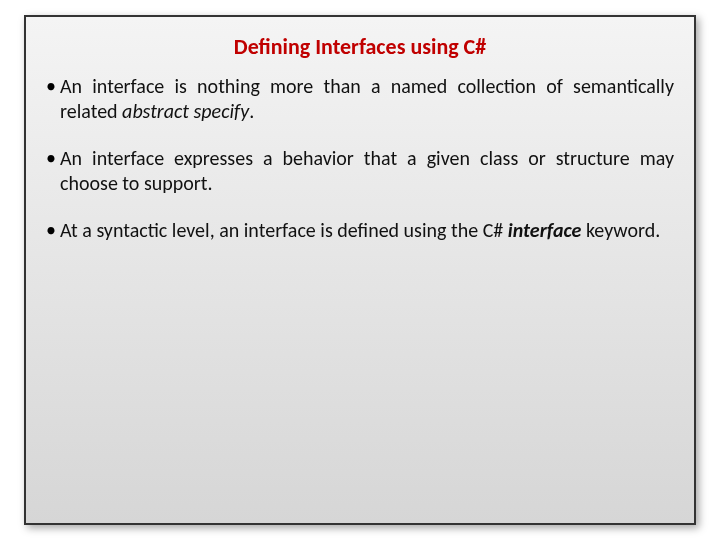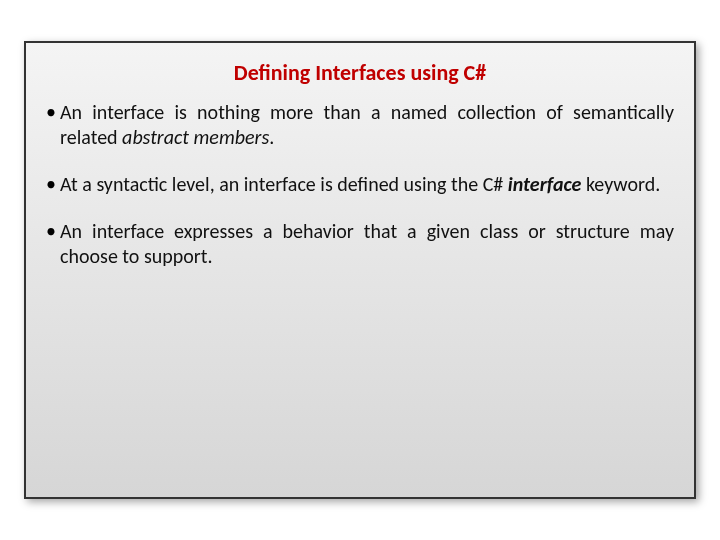--- a/index.html
+++ b/index.html
@@ -7,21 +7,21 @@
     width: 720px;
     height: 540px;
     background: #fff;
     font-family: Calibri, "Segoe UI", Arial, sans-serif;
     display: flex;
     align-items: center;
     justify-content: center;
   }
   .slide {
     width: 672px;
-    height: 458px;
+    height: 510px;
     background: linear-gradient(to bottom, #f4f4f4 0%, #d6d6d6 100%);
     border: 2px solid #333;
     box-shadow: 3px 3px 8px rgba(0,0,0,0.35);
     padding: 16px 20px 20px 20px;
     position: relative;
   }
   .title {
     text-align: center;
     color: #c00000;
     font-weight: bold;
@@ -51,22 +51,22 @@
   .i { font-style: italic; }
   .bi { font-weight: bold; font-style: italic; }
 </style>
 </head>
 <body>
 
 <div class="slide">
   <div class="title">Defining Interfaces using C#</div>
   <ul class="points">
     <li>
-      <span>An interface is nothing more than a named collection of semantically related </span><span class="i">abstract members</span><span>.</span>
+      <span>An interface is nothing more than a named collection of semantically related </span><span class="i">abstract specify</span><span>.</span>
+    </li>
+    <li>
+      <span>An interface expresses a behavior that a given class or structure may choose to support.</span><span></span><span></span>
     </li>
     <li>
       <span>At a syntactic level, an interface is defined using the C# </span><span class="bi">interface</span><span> keyword.</span>
-    </li>
-    <li>
-      <span>An interface expresses a behavior that a given class or structure may choose to support.</span><span></span><span></span>
     </li>
   </ul>
 </div>
 
 </body></html>

